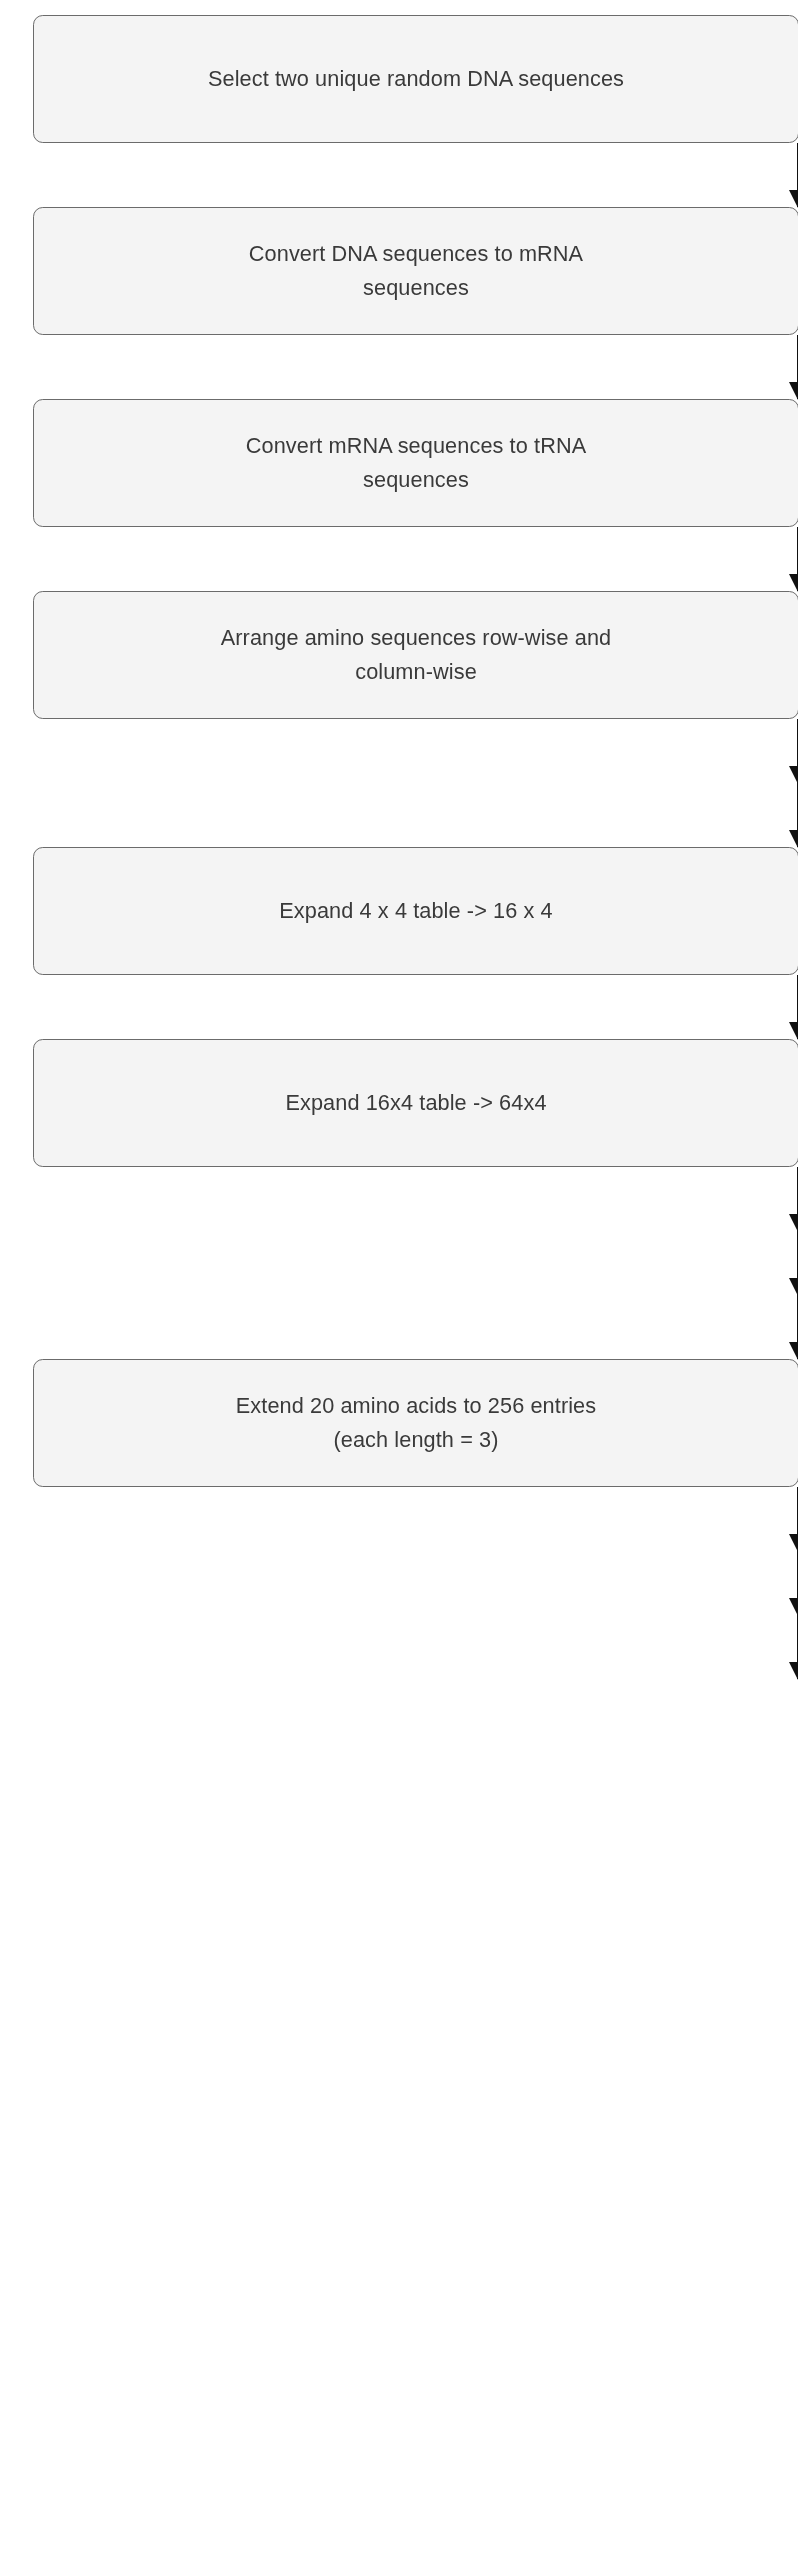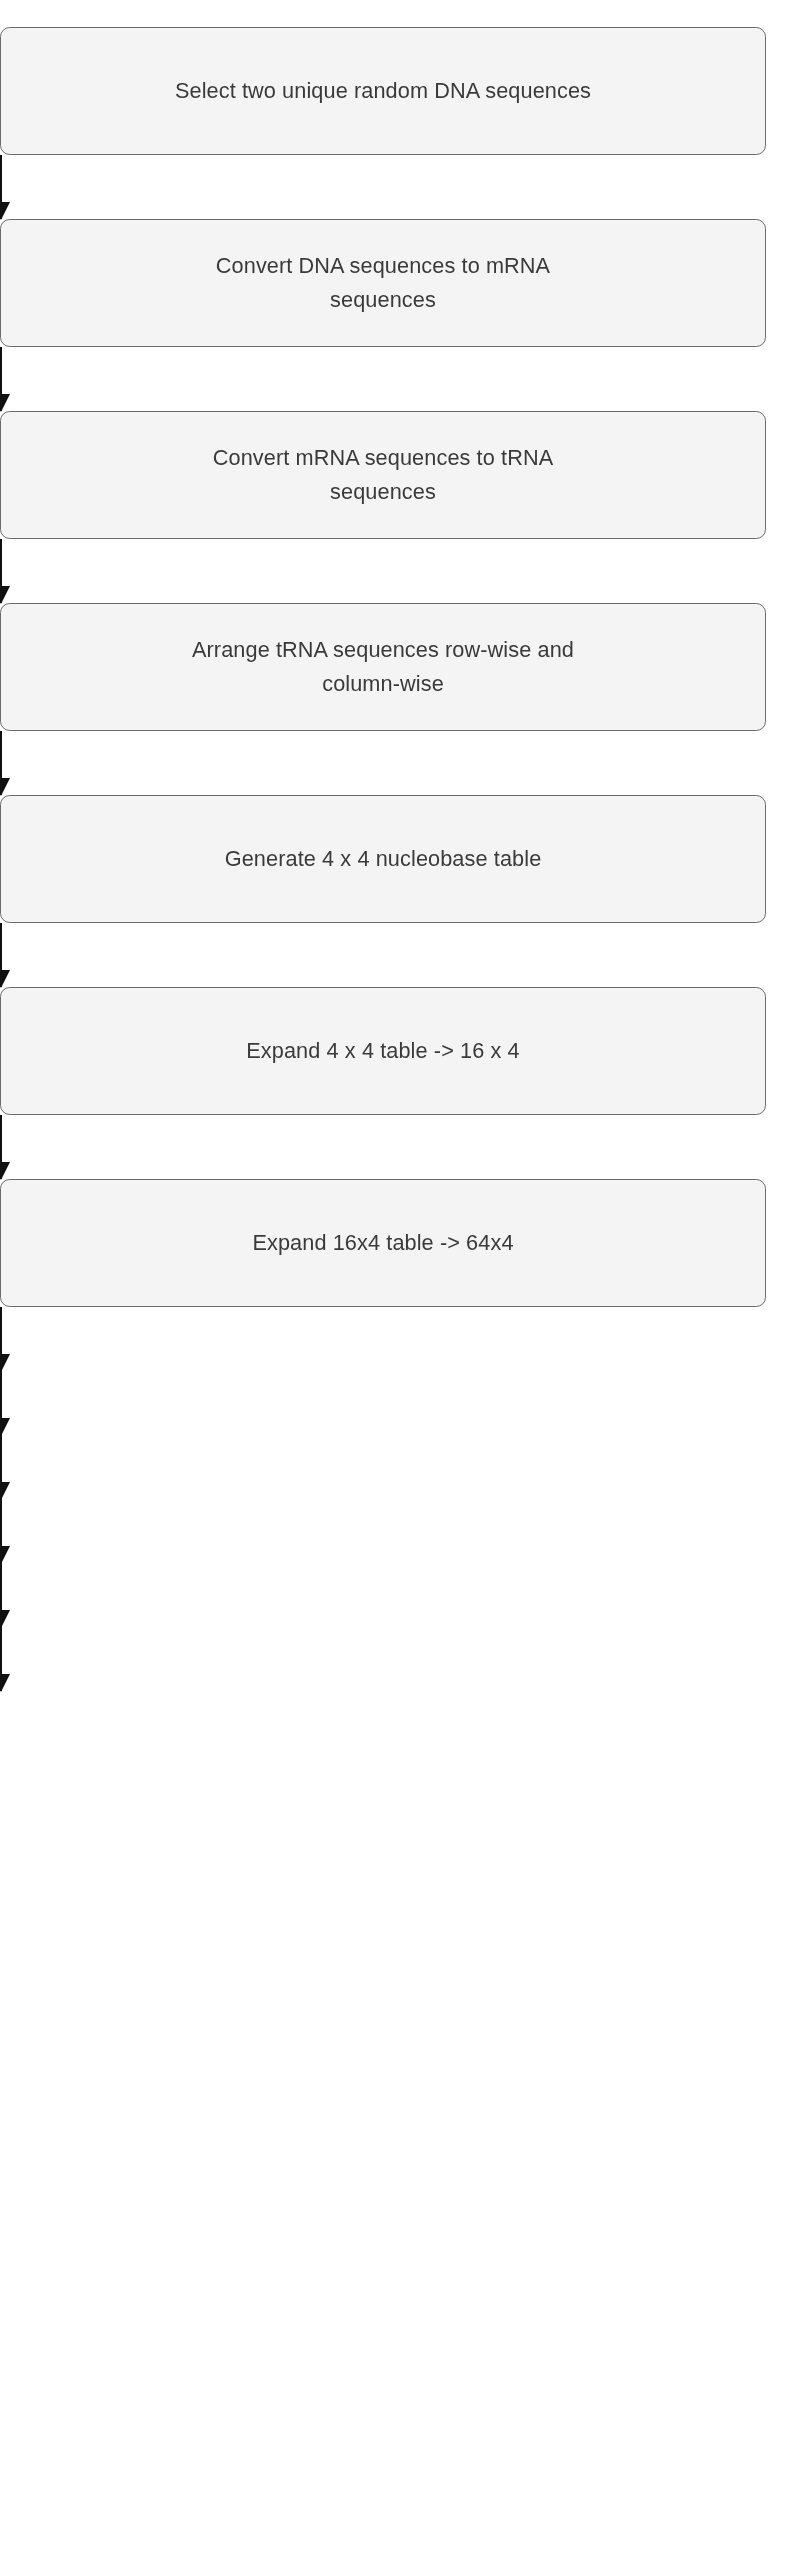--- a/index.html
+++ b/index.html
@@ -20,25 +20,25 @@
     background: #ffffff;
     margin: 0 auto;
     overflow: hidden;
   }
 
   .flow-column {
     position: absolute;
     left: 0;
     top: 0;
     width: 799px;
-    padding-top: 27px;
+    padding-top: 15px;
     box-sizing: border-box;
     display: flex;
     flex-direction: column;
-    align-items: flex-start;
+    align-items: flex-end;
   }
 
   .node {
     width: 766px;
     box-sizing: border-box;
     background: #f4f4f4;
     border: 1.6px solid #6b6b6b;
     border-radius: 9.7px;
     display: flex;
     align-items: center;
@@ -99,28 +99,25 @@
         <div class="arrow-head"></div>
       </div>
       <div class="node lines-2">
         <span class="node-text">Convert mRNA sequences to tRNA
 sequences</span>
       </div>
       <div class="connector">
         <div class="arrow-head"></div>
       </div>
       <div class="node lines-2">
-        <span class="node-text">Arrange tRNA sequences row-wise and
+        <span class="node-text">Arrange amino sequences row-wise and
 column-wise</span>
       </div>
       <div class="connector">
         <div class="arrow-head"></div>
-      </div>
-      <div class="node lines-1">
-        <span class="node-text">Generate 4 x 4 nucleobase table</span>
       </div>
       <div class="connector">
         <div class="arrow-head"></div>
       </div>
       <div class="node lines-1">
         <span class="node-text">Expand 4 x 4 table -&gt; 16 x 4</span>
       </div>
       <div class="connector">
         <div class="arrow-head"></div>
       </div>
@@ -129,20 +126,24 @@
       </div>
       <div class="connector">
         <div class="arrow-head"></div>
       </div>
       <div class="connector">
         <div class="arrow-head"></div>
       </div>
       <div class="connector">
         <div class="arrow-head"></div>
       </div>
+      <div class="node lines-2">
+        <span class="node-text">Extend 20 amino acids to 256 entries
+(each length = 3)</span>
+      </div>
       <div class="connector">
         <div class="arrow-head"></div>
       </div>
       <div class="connector">
         <div class="arrow-head"></div>
       </div>
       <div class="connector">
         <div class="arrow-head"></div>
       </div>
     </div>

